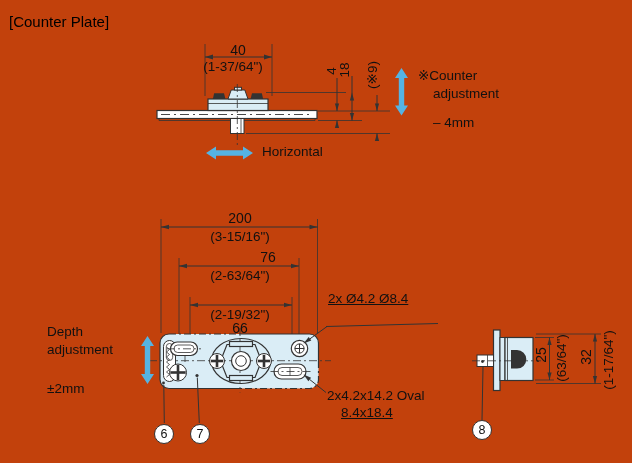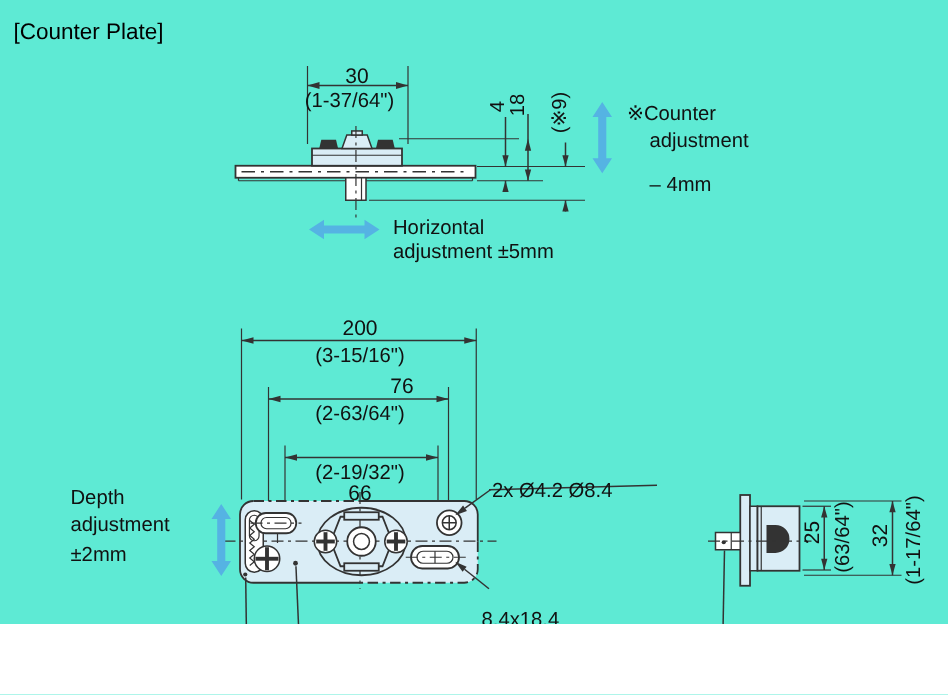--- a/index.html
+++ b/index.html
@@ -2,21 +2,21 @@
 <html style="--plate-fill: #daedf6; --arrow-blue: #55b3e3; --line: #333333;"><head>
 <meta charset="utf-8">
 <style>
   :root{
     --plate-fill:#daedf6;
     --arrow-blue:#55b3e3;
     --line:#333333;
   }
   html,body{margin:0;padding:0;background:#fff;}
   .canvas{
-    position:relative;width:632px;height:416px;background:#5eead4;overflow:hidden;
+    position:relative;width:632px;height:463px;background:#c2410c;overflow:hidden;
     font-family:"Liberation Sans","DejaVu Sans",sans-serif;color:#111;
   }
   svg{position:absolute;left:0;top:0;}
   
   .s{stroke:var(--line);fill:none;stroke-width:1.2px;}
   .s1{stroke:var(--line);fill:none;stroke-width:1px;}
   .s08{stroke:var(--line);fill:none;stroke-width:0.8px;}
   .cl{stroke:var(--line);fill:none;stroke-width:0.8px;stroke-dasharray:8 3 2 3;}
   .dd{stroke:var(--line);fill:none;stroke-width:1.2px;stroke-dasharray:7 3 2 3;}
   .bardash{stroke:var(--line);fill:none;stroke-width:0.9px;stroke-dasharray:9 4 2 4;}
@@ -194,42 +194,42 @@
       <line class="s1" x1="595" y1="334" x2="595" y2="383.5"></line>
       <polygon class="fl" points="595,334 592.9,341.5 597.1,341.5"></polygon>
       <polygon class="fl" points="595,383.5 592.9,376 597.1,376"></polygon>
 
       <line class="s1" x1="483" y1="367" x2="482" y2="420"></line>
     </g>
   </svg>
 
   <div class="lbl title" style="left:9px;top:14px;">[Counter Plate]</div>
 
-  <div class="lbl dim ctr" style="left:238px;top:43px;">30</div>
+  <div class="lbl dim ctr" style="left:238px;top:43px;">40</div>
   <div class="lbl ctr" style="left:233px;top:60px;">(1-37/64")</div>
   <div class="lbl rot" style="left:332px;top:71px;">4</div>
   <div class="lbl rot" style="left:345px;top:70px;">18</div>
   <div class="lbl rot" style="left:373px;top:75px;">(※9)</div>
   <div class="lbl" style="left:418px;top:69px;">※Counter</div>
   <div class="lbl" style="left:433px;top:87px;">adjustment</div>
   <div class="lbl" style="left:433px;top:106px;margin-top:10px;">– 4mm</div>
   <div class="lbl" style="left:262px;top:145px;">Horizontal</div>
-  <div class="lbl" style="left:262px;top:161px;">adjustment ±5mm</div>
 
   <div class="lbl dim ctr" style="left:240px;top:211px;">200</div>
   <div class="lbl ctr" style="left:240px;top:230px;">(3-15/16")</div>
   <div class="lbl dim ctr" style="left:240px;top:250px;margin-left:28px;">76</div>
   <div class="lbl ctr" style="left:240px;top:269px;">(2-63/64")</div>
   <div class="lbl dim ctr" style="left:240px;top:289px;margin-top:32px;">66</div>
   <div class="lbl ctr" style="left:240px;top:308px;">(2-19/32")</div>
   <div class="lbl" style="left:47px;top:325px;">Depth</div>
   <div class="lbl" style="left:47px;top:343px;">adjustment</div>
-  <div class="lbl" style="left:47px;top:363px;">±2mm</div>
-  <div class="lbl" style="left:328px;top:320px;">2x Ø4.2 Ø8.4</div>
-  <div class="lbl" style="left:321px;top:406px;">8.4x18.4</div>
+  <div class="lbl" style="left:47px;top:382px;">±2mm</div>
+  <div class="lbl" style="left:328px;top:292px;text-decoration:underline;">2x Ø4.2 Ø8.4</div>
+  <div class="lbl" style="left:327px;top:389px;">2x4.2x14.2 Oval</div>
+  <div class="lbl" style="left:341px;top:406px;text-decoration:underline;">8.4x18.4</div>
 
   <div class="lbl dim rot" style="left:541px;top:355px;">25</div>
   <div class="lbl rot" style="left:562px;top:358px;">(63/64")</div>
   <div class="lbl dim rot" style="left:586px;top:357px;">32</div>
   <div class="lbl rot" style="left:609px;top:360px;">(1-17/64")</div>
 
   <div class="circ" style="left:154px;top:424px;">
     <span>6</span>
   </div>
   <div class="circ" style="left:190px;top:424px;">

